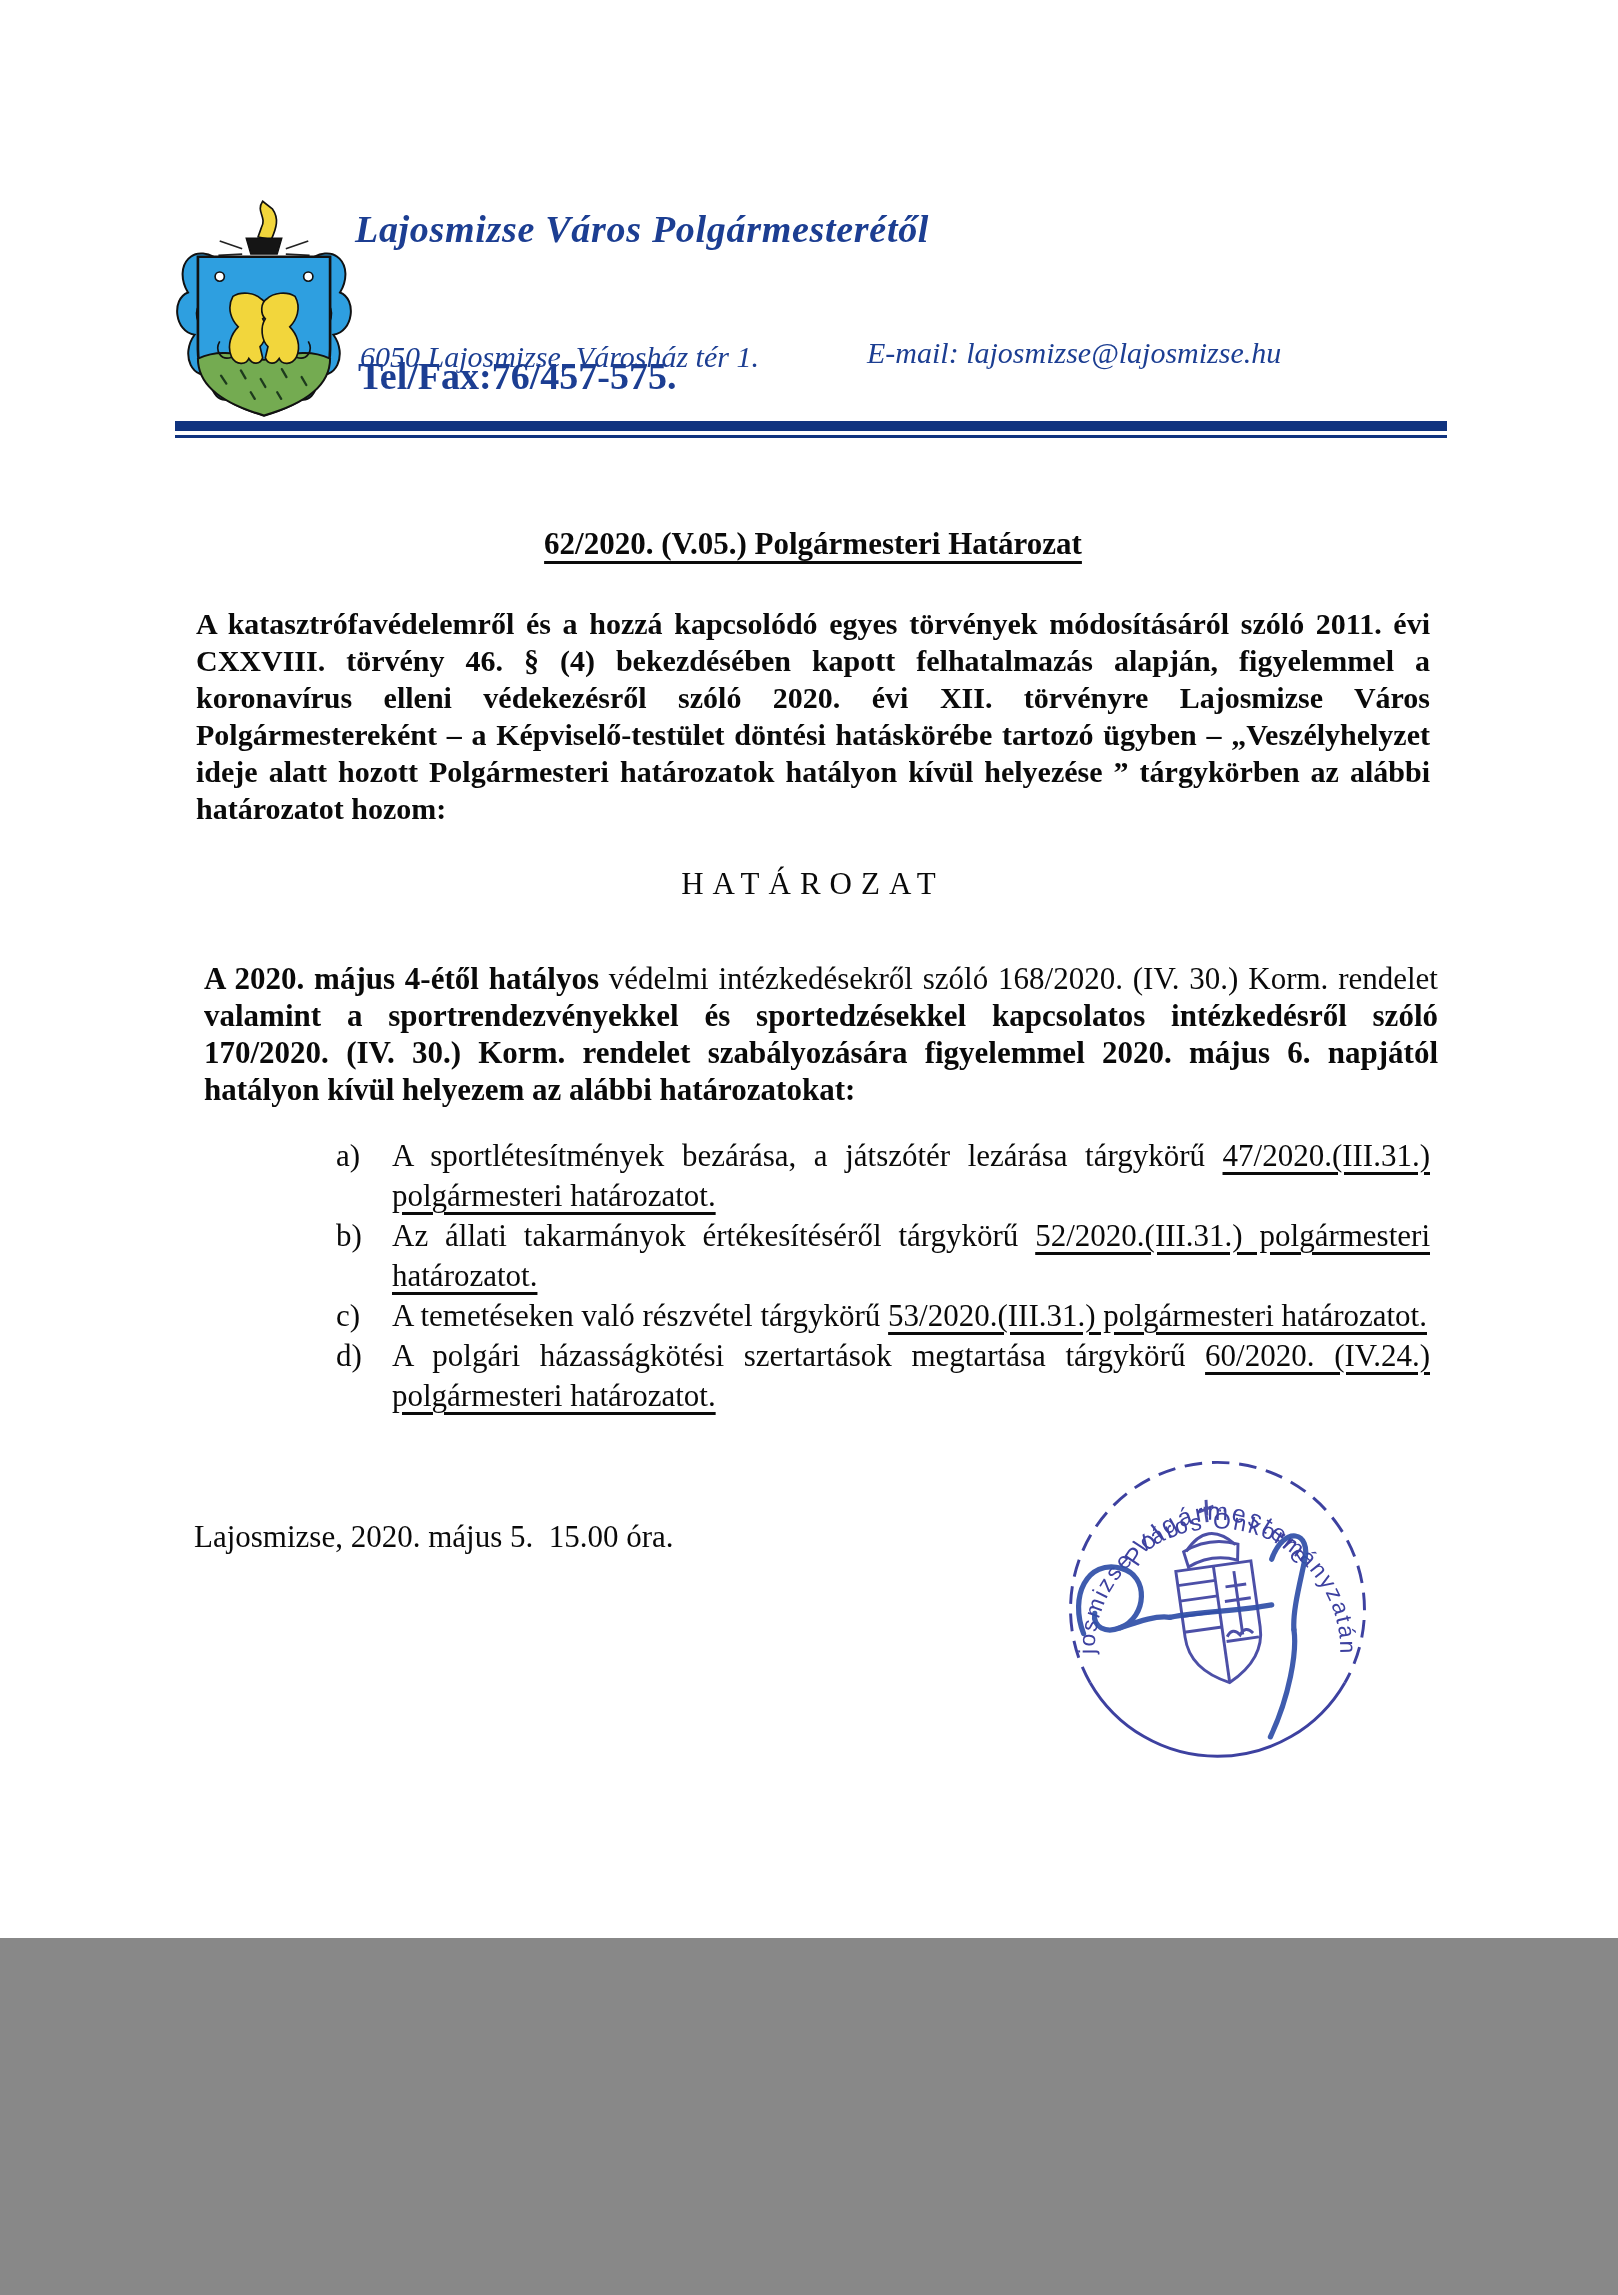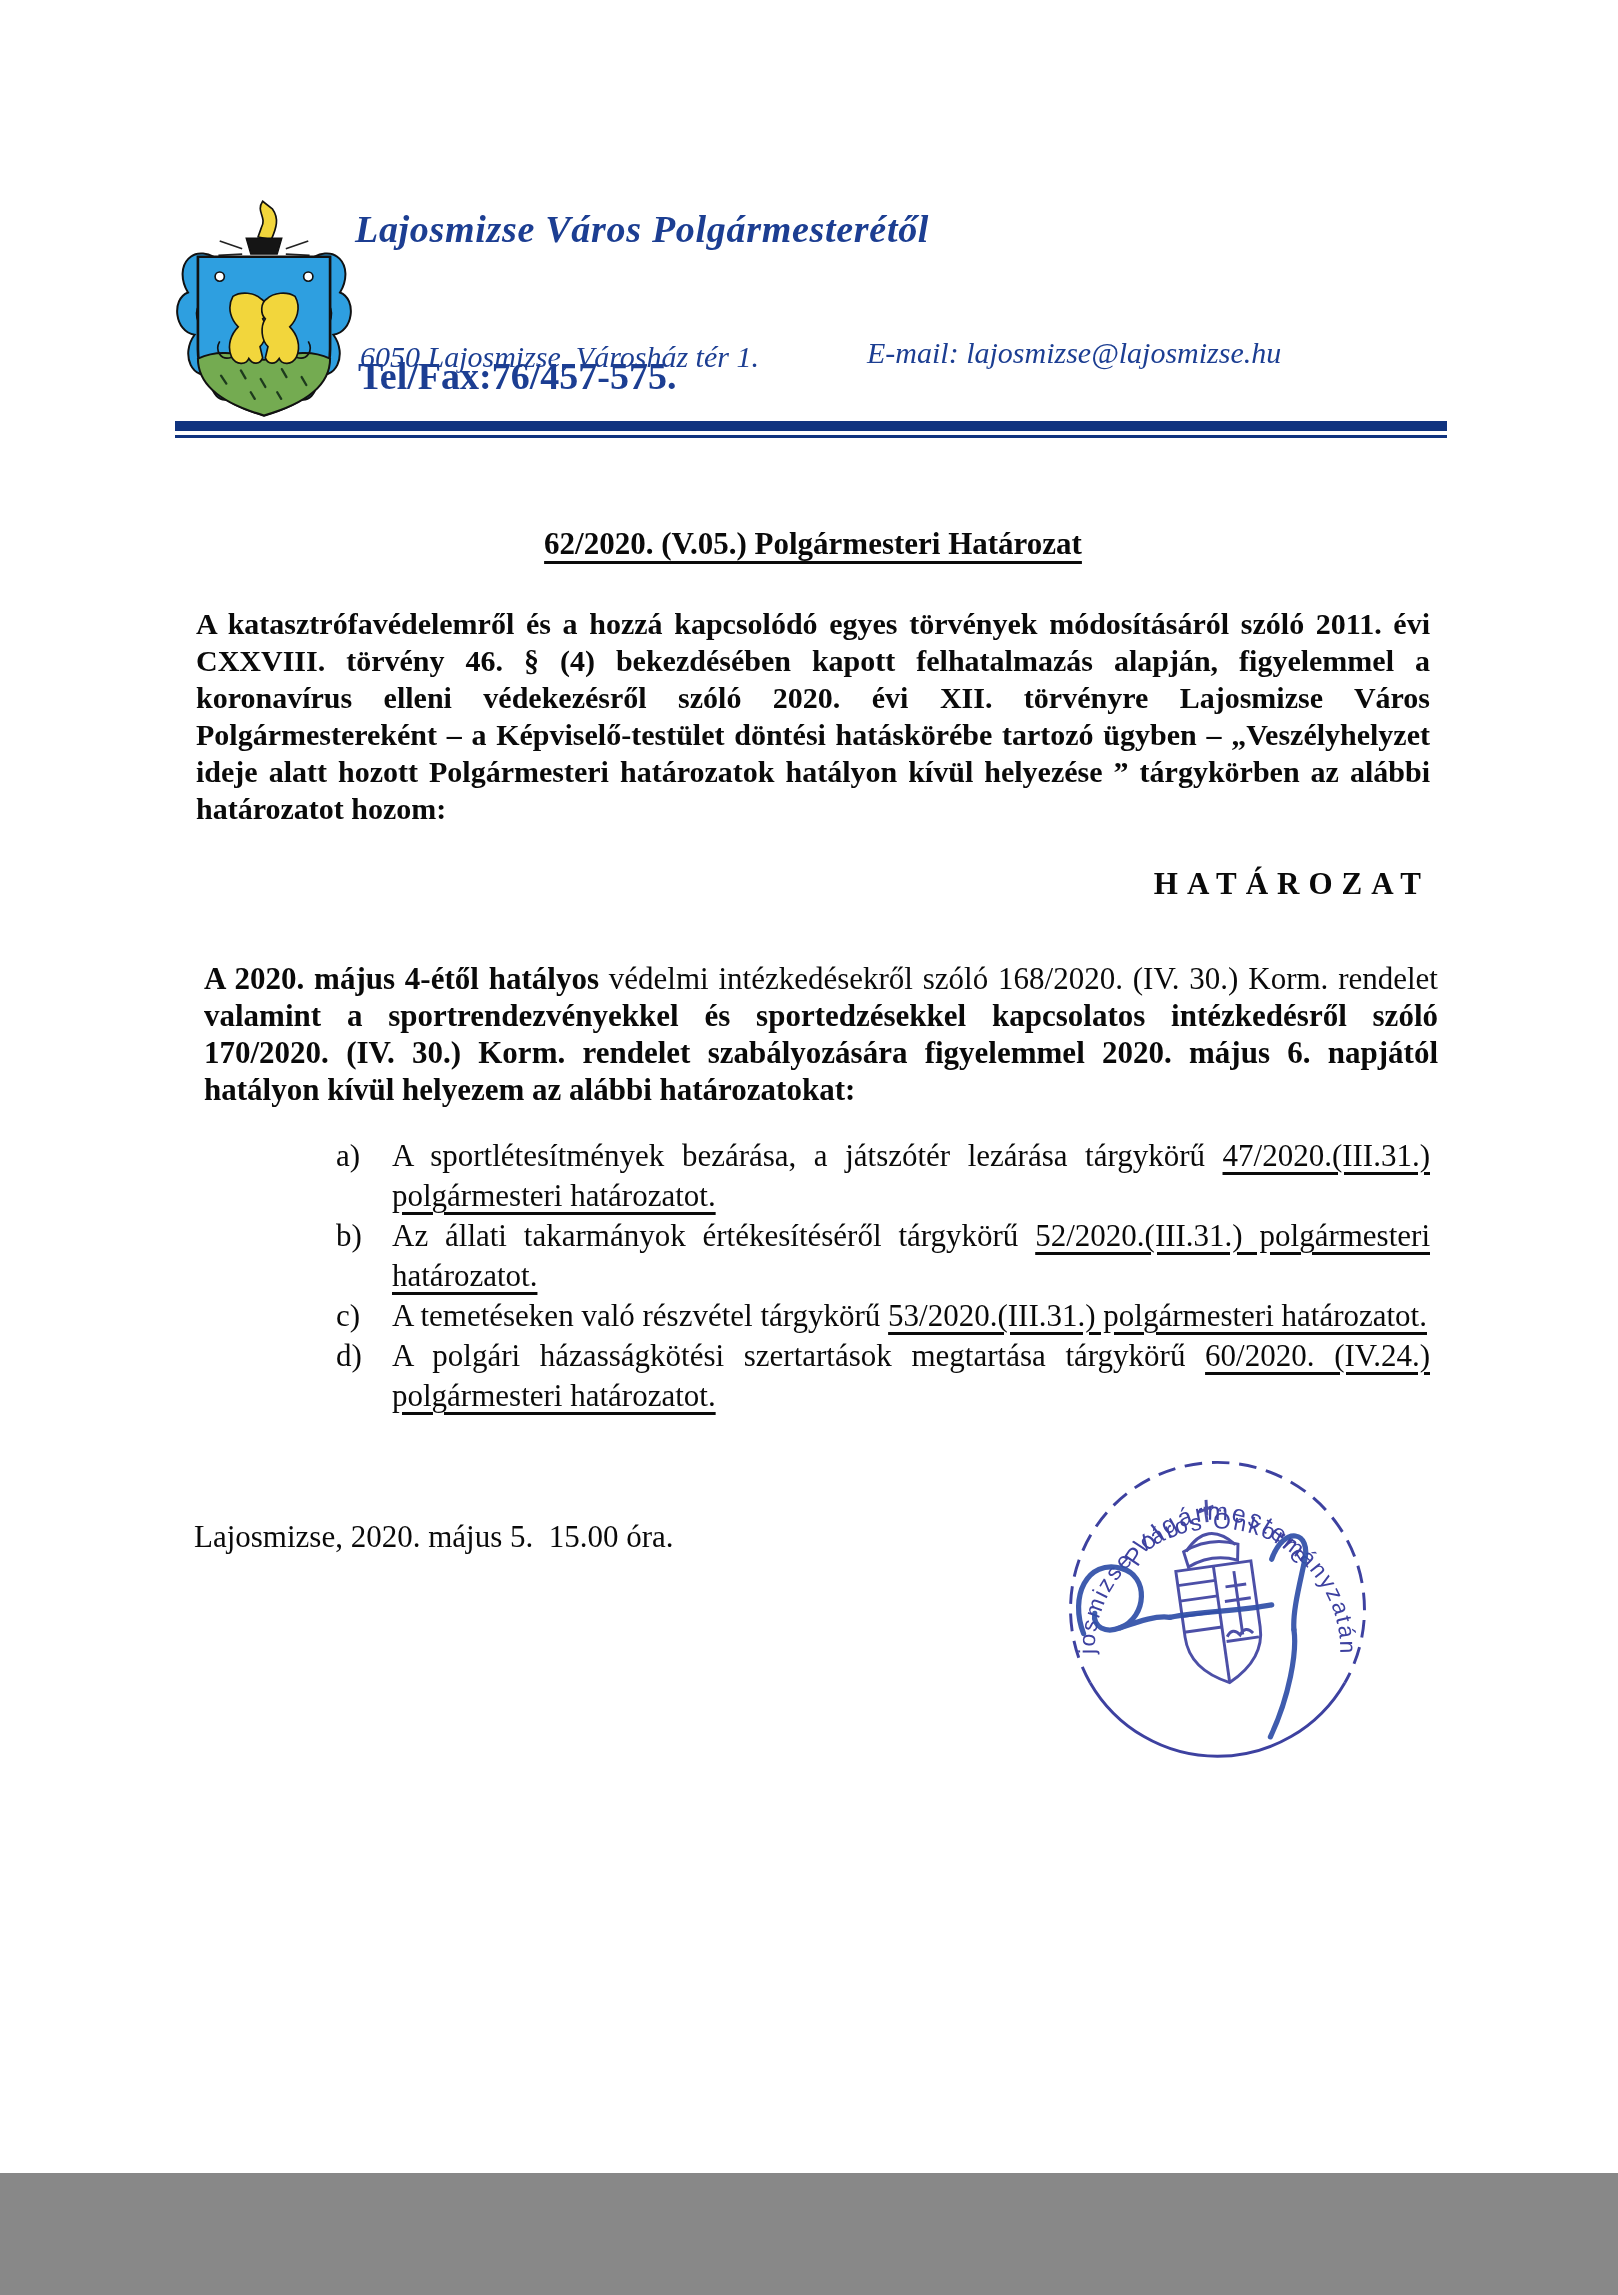--- a/index.html
+++ b/index.html
@@ -8,21 +8,21 @@
     --text-black:#0a0a0a;
     --stamp-blue:#3d41a0;
     --signature-blue:#2f4fa8;
     --shield-blue:#2e9fe0;
     --lion-yellow:#f2d63c;
     --grass-green:#74ab51;
   }
   html,body{margin:0;padding:0;background:#888;}
   .page{
     position:relative;
-    width:1619px;height:2173px;
+    width:1619px;height:1938px;
     background:#ffffff;
     font-family:"Liberation Serif","DejaVu Serif",serif;
     color:var(--text-black);
     overflow:hidden;
   }
   
   .logo{position:absolute;left:168px;top:192px;width:192px;height:228px;}
   .org-title{
     position:absolute;left:355px;top:207px;width:783px;
     font-size:38px;font-weight:bold;font-style:italic;
@@ -56,22 +56,22 @@
     text-decoration:underline;
     text-decoration-thickness:2.6px;
     text-underline-offset:6.5px;
   }
   .intro{
     top:605px;margin:0;
     font-size:30px;font-weight:bold;line-height:37px;
     text-align:justify;
   }
   .section-heading{
-    top:866px;text-align:right;margin:0;
-    font-size:31px;font-weight:bold;letter-spacing:9px;
+    top:866px;text-align:center;margin:0;
+    font-size:31px;font-weight:normal;letter-spacing:9px;
   }
   .body-par{
     top:952px;margin:8px;
     font-size:31px;line-height:37px;
     text-align:justify;
   }
   .body-par b{font-weight:bold;}
   .decisions{
     position:absolute;left:336px;top:1136px;width:1094px;
     margin:0;padding:0;list-style:none;

